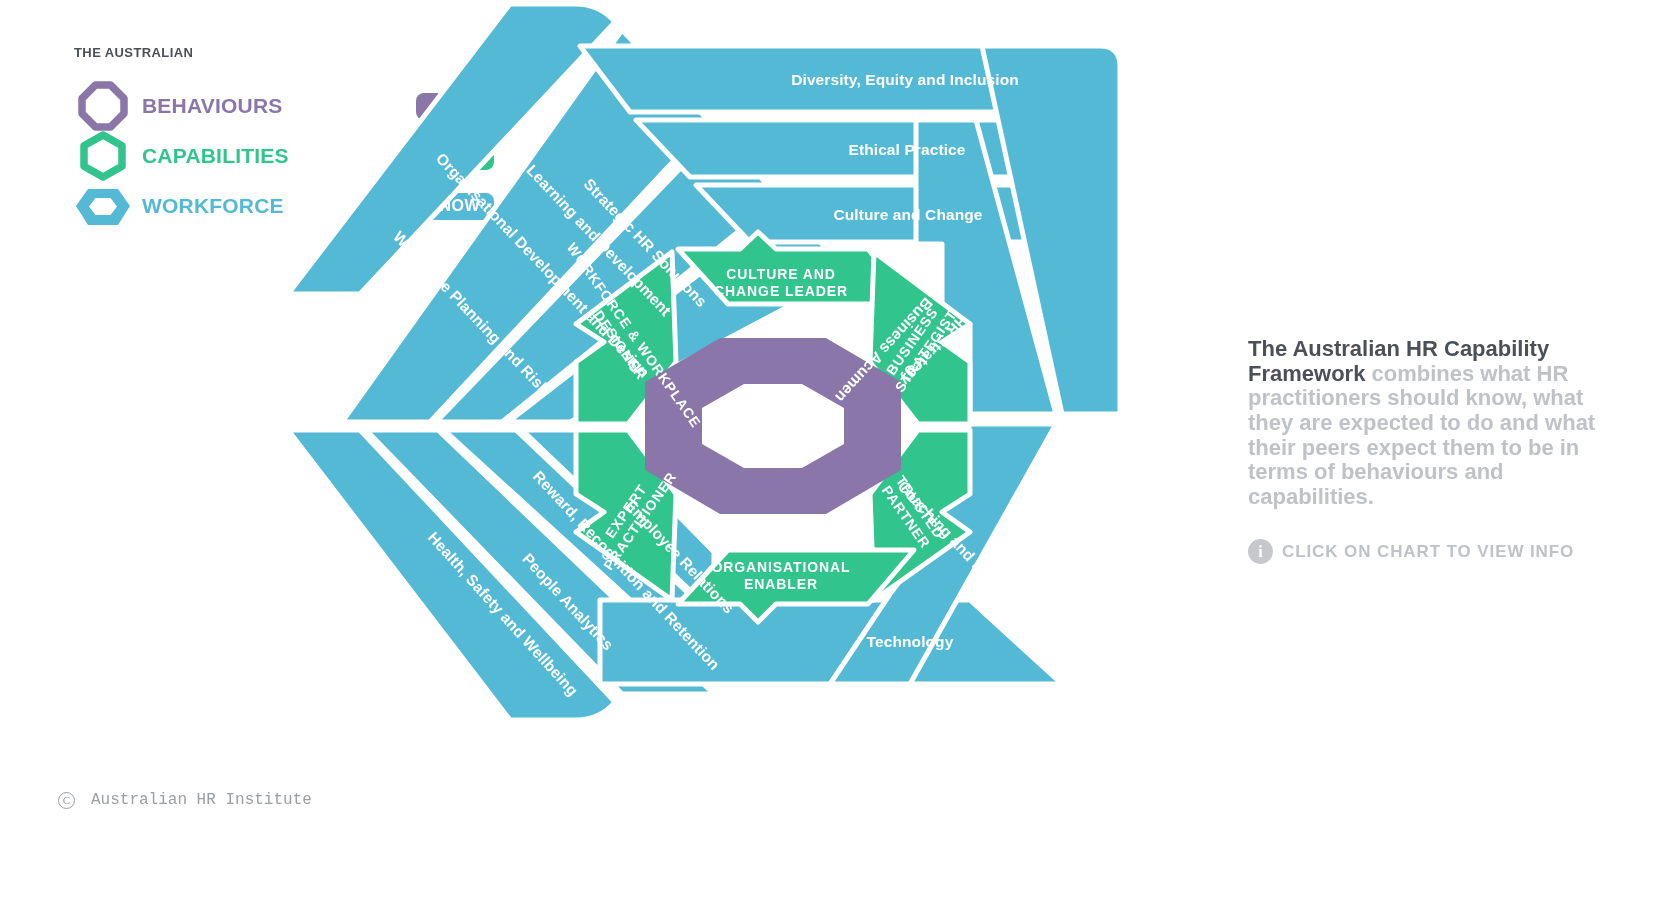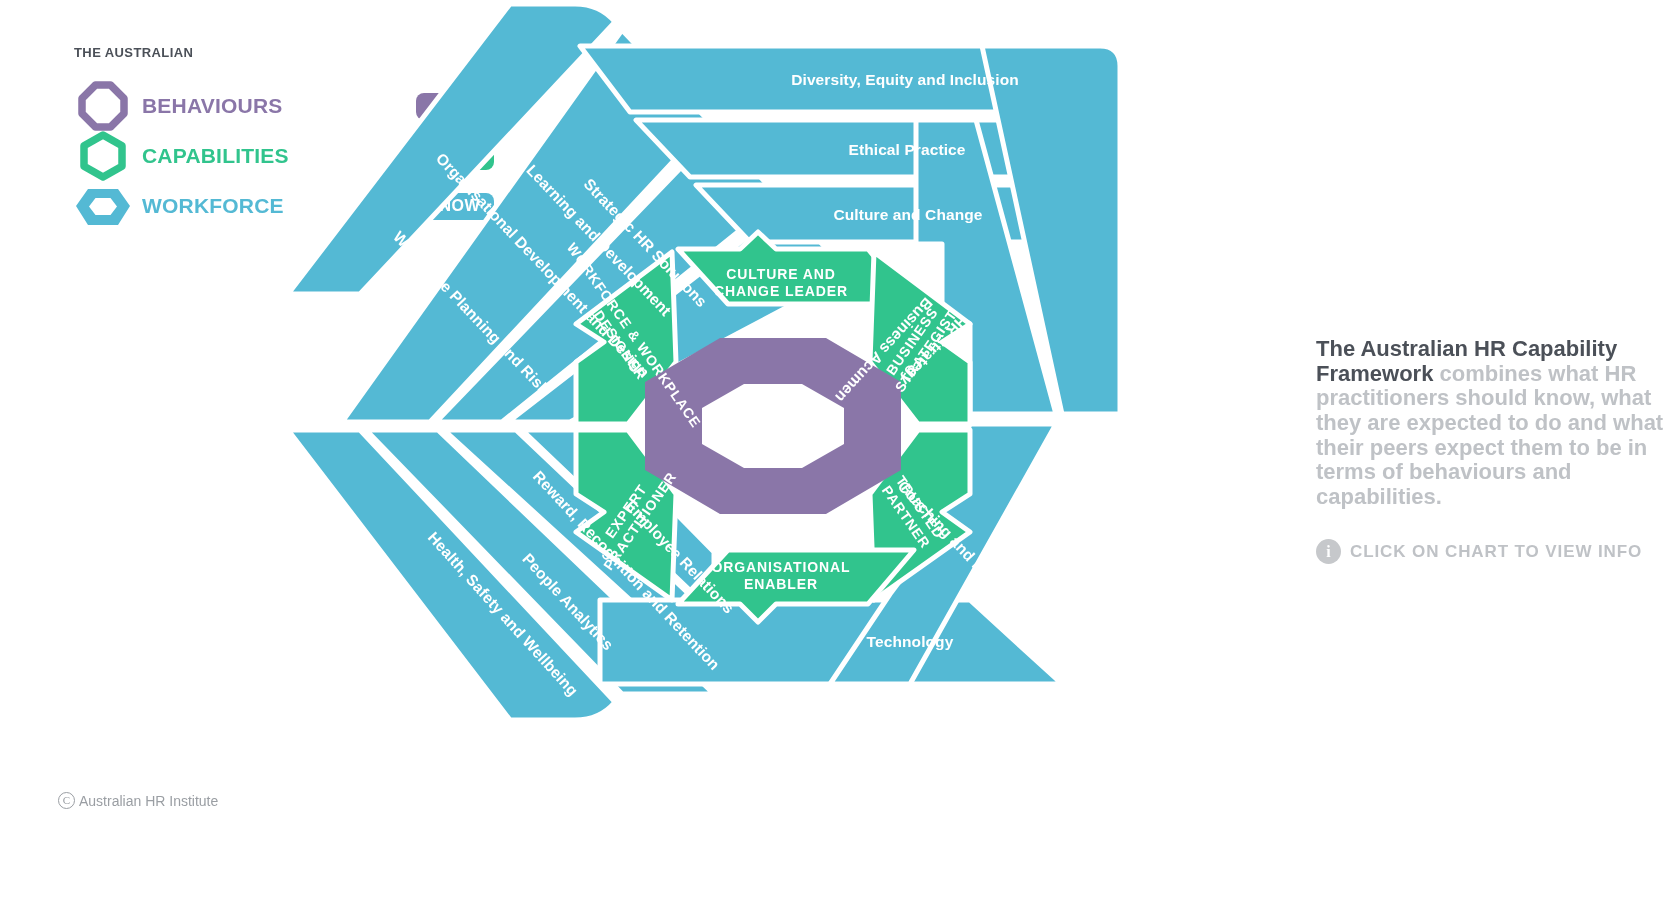--- a/index.html
+++ b/index.html
@@ -80,21 +80,21 @@
   .lg-behaviours .legend-label { color: #8a76a8; }
   .lg-capabilities .legend-label { color: #31c48d; }
   .lg-knowledge .legend-label { color: #54b9d4; }
   .lg-behaviours .legend-pill { background: #8a76a8; }
   .lg-capabilities .legend-pill { background: #31c48d; }
   .lg-knowledge .legend-pill { background: #54b9d4; }
 
   
   #info-panel {
     position: absolute;
-    left: 1316px; top: 337px;
+    left: 1248px; top: 337px;
     width: 360px;
   }
   #info-paragraph {
     font-size: 22px;
     line-height: 1.12;
     color: #bfc2c6;
     font-weight: bold;
     margin: 0;
   }
   #info-paragraph .strong { color: #4b5058; }
@@ -132,23 +132,24 @@
     width: 17px; height: 17px;
     border: 1.4px solid #9a9ea3;
     border-radius: 50%;
     color: #9a9ea3;
     font-size: 11px;
     display: flex; align-items: center; justify-content: center;
     font-family: "Liberation Serif", serif;
     line-height: 1;
   }
   #footer .copy-text {
-    margin-left: 4px;
-    font-size: 14px;
+    margin-left: 16px;
+    font-size: 16px;
     color: #9a9ea3;
+    font-family: Liberation Mono, monospace;
   }
 
   
   #diagram {
     position: absolute;
     left: 270px; top: -6px;
     width: 880px; height: 920px;
   }
   svg { display: block; overflow: visible; }
 

